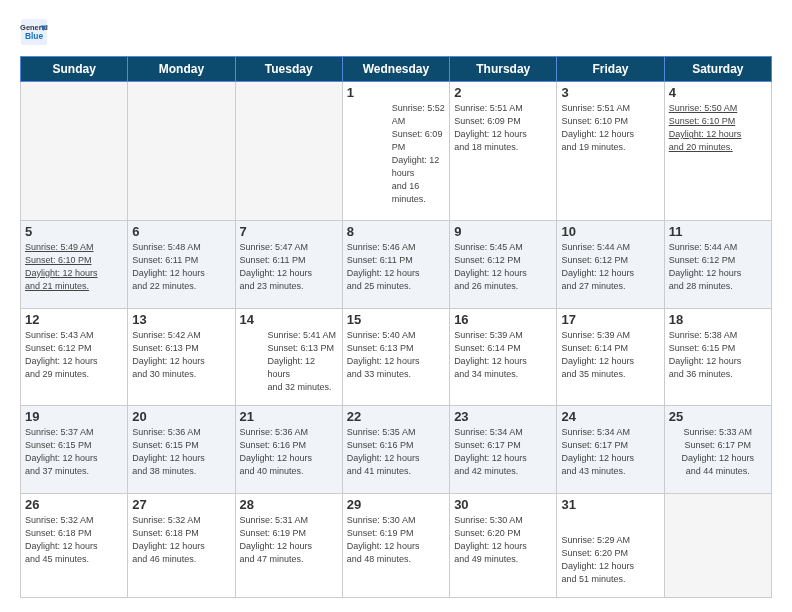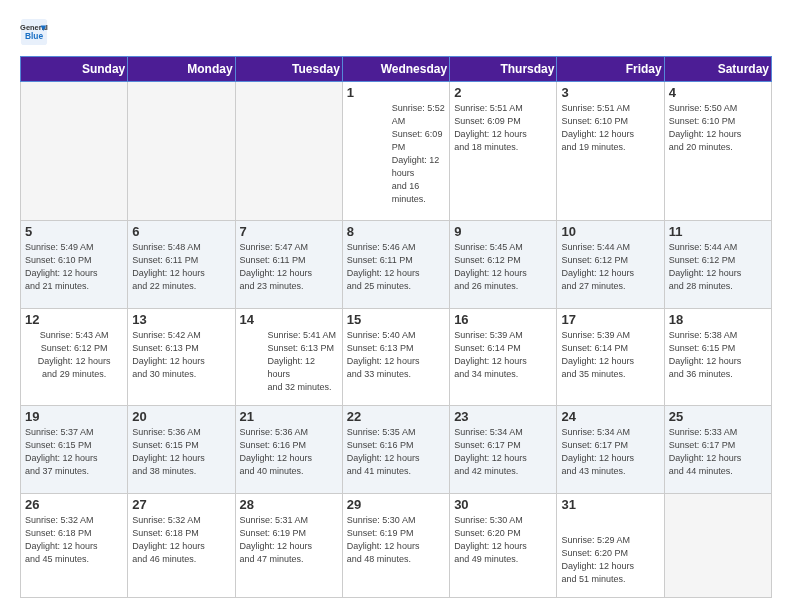--- a/index.html
+++ b/index.html
@@ -46,25 +46,25 @@
       color: #555;
     }
     .calendar {
       flex: 1;
       border: 1px solid #ccc;
       border-collapse: collapse;
       width: 100%;
       table-layout: fixed;
     }
     .calendar th {
-      background: #4c1d95;
+      background: #0c4a6e;
       color: #fff;
       font-size: 12px;
       font-weight: bold;
-      text-align: right;
+      text-align: center;
       padding: 5px 2px;
       border: 1px solid #5588d8;
     }
     .calendar td {
       vertical-align: top;
       border: 1px solid #ccc;
       padding: 3px 4px;
       font-size: 9.5px;
       color: #333;
       height: 82px;
@@ -140,30 +140,30 @@
           </td>
           <td>
             <span class="day-num">3</span>
             <div class="day-info" style="white-space: pre-line;">Sunrise: 5:51 AM
 Sunset: 6:10 PM
 Daylight: 12 hours
 and 19 minutes.</div>
           </td>
           <td>
             <span class="day-num">4</span>
-            <div class="day-info" style="white-space: pre-line;">Sunrise: 5:50 AM
+            <div class="day-info" style="white-space: pre-line; text-decoration: underline;">Sunrise: 5:50 AM
 Sunset: 6:10 PM
 Daylight: 12 hours
 and 20 minutes.</div>
           </td>
         </tr>
         <tr class="row-shaded">
           <td>
             <span class="day-num">5</span>
-            <div class="day-info" style="white-space: pre-line;">Sunrise: 5:49 AM
+            <div class="day-info" style="white-space: pre-line; text-decoration: underline;">Sunrise: 5:49 AM
 Sunset: 6:10 PM
 Daylight: 12 hours
 and 21 minutes.</div>
           </td>
           <td>
             <span class="day-num">6</span>
             <div class="day-info" style="white-space: pre-line;">Sunrise: 5:48 AM
 Sunset: 6:11 PM
 Daylight: 12 hours
 and 22 minutes.</div>
@@ -200,21 +200,21 @@
             <span class="day-num">11</span>
             <div class="day-info" style="white-space: pre-line;">Sunrise: 5:44 AM
 Sunset: 6:12 PM
 Daylight: 12 hours
 and 28 minutes.</div>
           </td>
         </tr>
         <tr>
           <td>
             <span class="day-num">12</span>
-            <div class="day-info" style="white-space: pre-line; text-align: center;">Sunrise: 5:43 AM
+            <div class="day-info" style="white-space: pre-line;">Sunrise: 5:43 AM
 Sunset: 6:12 PM
 Daylight: 12 hours
 and 29 minutes.</div>
           </td>
           <td>
             <span class="day-num">13</span>
             <div class="day-info" style="white-space: pre-line;">Sunrise: 5:42 AM
 Sunset: 6:13 PM
 Daylight: 12 hours
 and 30 minutes.</div>
@@ -293,21 +293,21 @@
           </td>
           <td>
             <span class="day-num">24</span>
             <div class="day-info" style="white-space: pre-line;">Sunrise: 5:34 AM
 Sunset: 6:17 PM
 Daylight: 12 hours
 and 43 minutes.</div>
           </td>
           <td>
             <span class="day-num">25</span>
-            <div class="day-info" style="white-space: pre-line;">Sunrise: 5:33 AM
+            <div class="day-info" style="white-space: pre-line; text-align: center;">Sunrise: 5:33 AM
 Sunset: 6:17 PM
 Daylight: 12 hours
 and 44 minutes.</div>
           </td>
         </tr>
         <tr>
           <td>
             <span class="day-num">26</span>
             <div class="day-info" style="white-space: pre-line;">Sunrise: 5:32 AM
 Sunset: 6:18 PM

